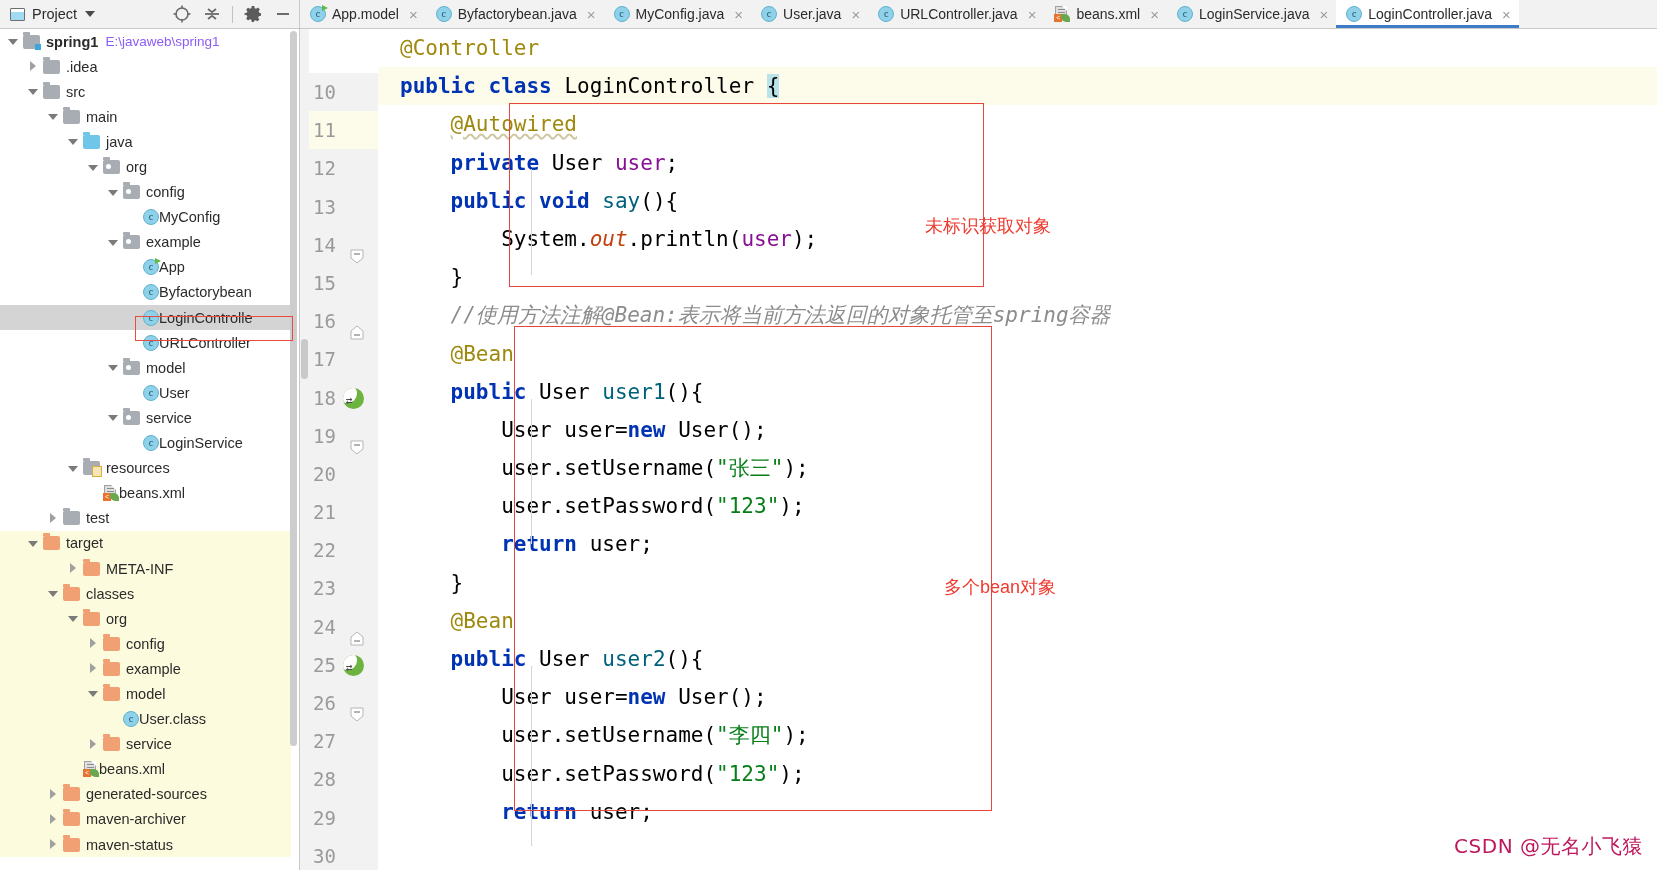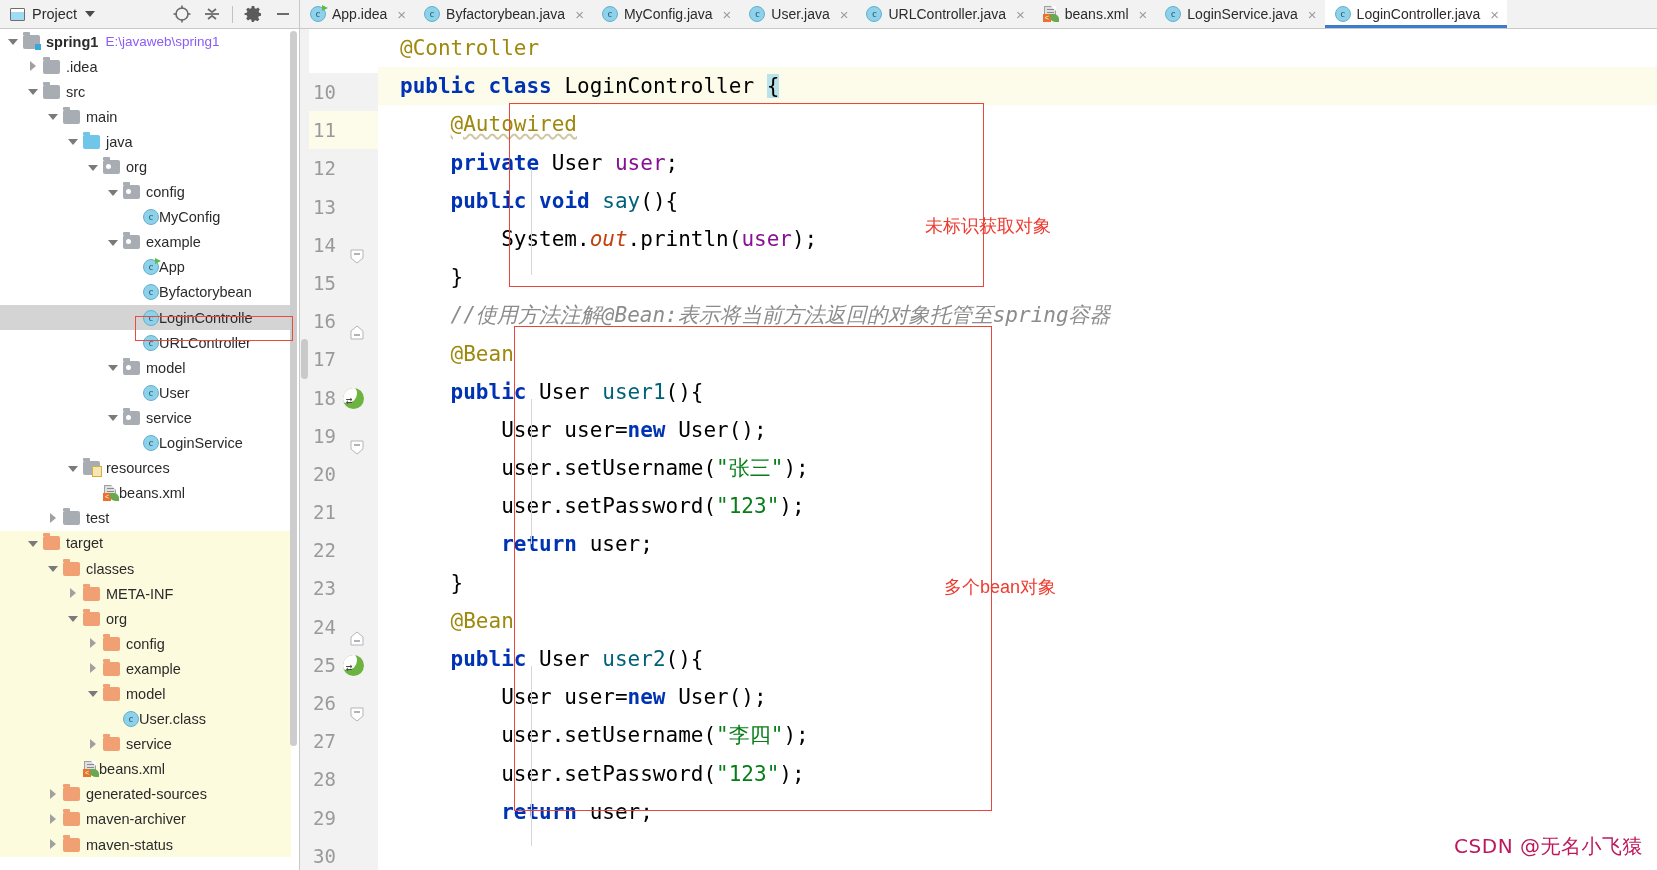--- a/index.html
+++ b/index.html
@@ -427,21 +427,21 @@
           <svg class="hicon" viewBox="0 0 20 20">
             <line x1="4" y1="10" x2="16" y2="10" stroke="#6b6b6b" stroke-width="2"></line>
           </svg>
         </span>
       </span>
     </div>
 
     <div class="tabs" id="tabs">
         <div class="tab">
           <span class="ico-class runnable">c</span>
-          <span>App.idea</span>
+          <span>App.model</span>
           <span class="tab-close">×</span>
         </div>
         <div class="tab">
           <span class="ico-class">c</span>
           <span>Byfactorybean.java</span>
           <span class="tab-close">×</span>
         </div>
         <div class="tab">
           <span class="ico-class">c</span>
           <span>MyConfig.java</span>
@@ -610,30 +610,30 @@
             <span class="folder"></span>
             <span class="tree-label">test</span>
           </div>
           <div class="tree-row target-bg">
             <span style="width: 28px; flex: 0 0 auto;"></span>
             <span class="twisty open"></span>
             <span class="folder orange"></span>
             <span class="tree-label">target</span>
           </div>
           <div class="tree-row target-bg">
+            <span style="width: 68px; flex: 0 0 auto;"></span>
+            <span class="twisty closed"></span>
+            <span class="folder orange"></span>
+            <span class="tree-label">META-INF</span>
+          </div>
+          <div class="tree-row target-bg">
             <span style="width: 48px; flex: 0 0 auto;"></span>
             <span class="twisty open"></span>
             <span class="folder orange"></span>
             <span class="tree-label">classes</span>
-          </div>
-          <div class="tree-row target-bg">
-            <span style="width: 68px; flex: 0 0 auto;"></span>
-            <span class="twisty closed"></span>
-            <span class="folder orange"></span>
-            <span class="tree-label">META-INF</span>
           </div>
           <div class="tree-row target-bg">
             <span style="width: 68px; flex: 0 0 auto;"></span>
             <span class="twisty open"></span>
             <span class="folder orange"></span>
             <span class="tree-label">org</span>
           </div>
           <div class="tree-row target-bg">
             <span style="width: 88px; flex: 0 0 auto;"></span>
             <span class="twisty closed"></span>

